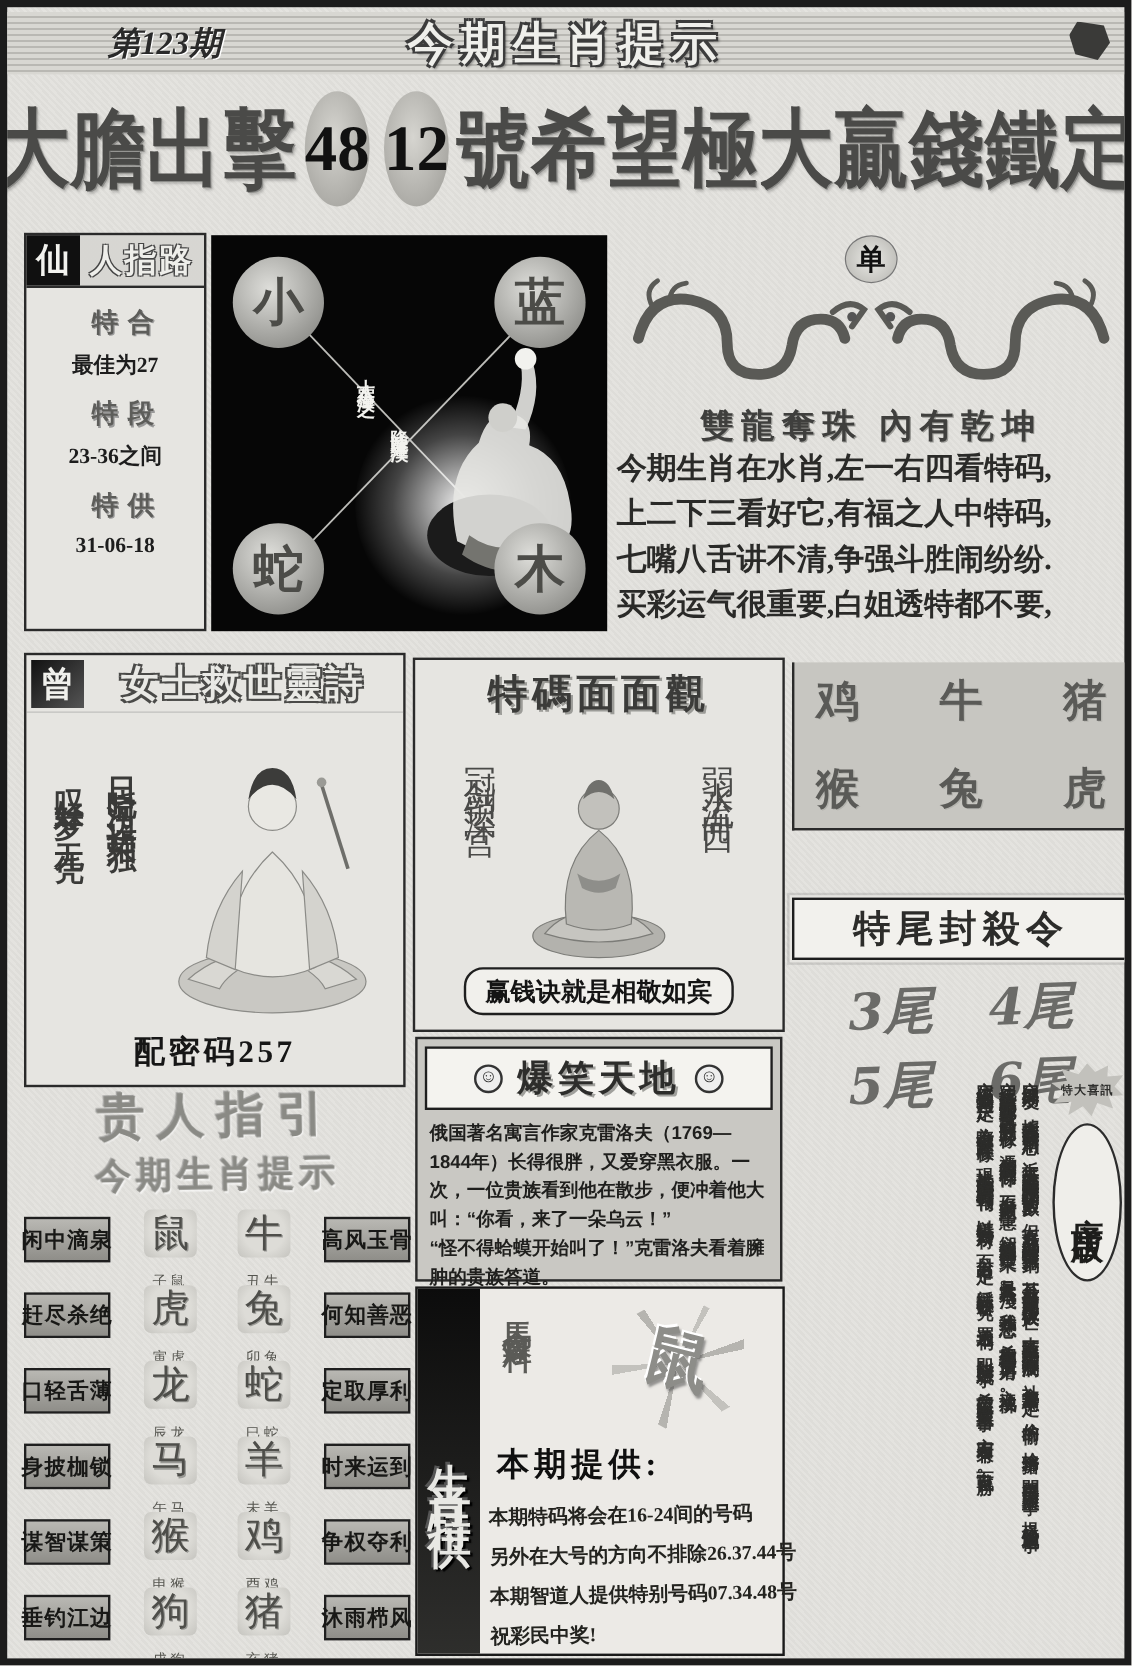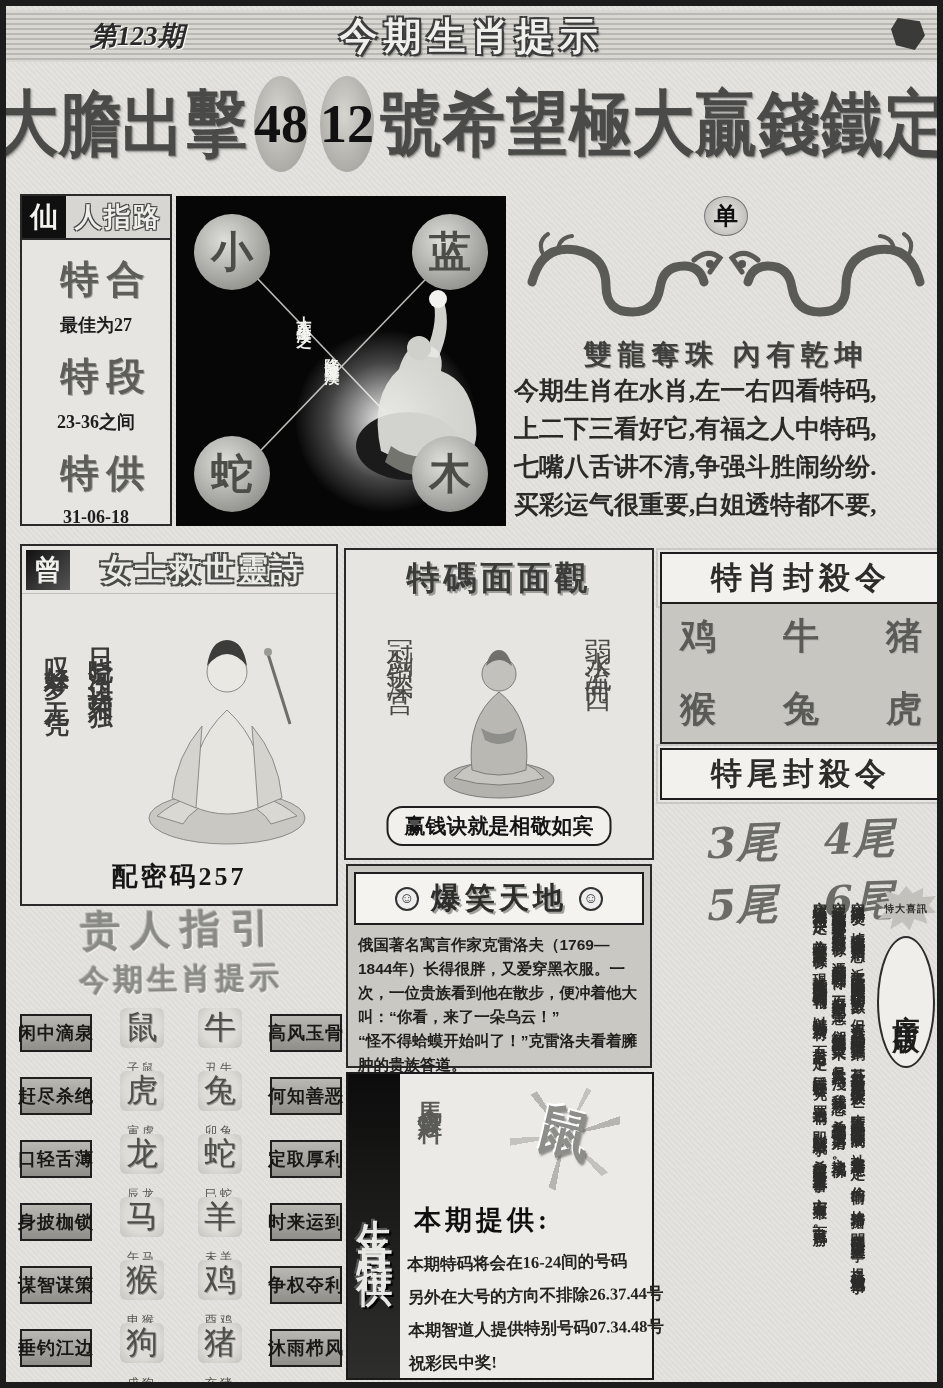--- a/index.html
+++ b/index.html
@@ -35,21 +35,21 @@
   
   .bx { position:absolute; border:2px solid #2a2a2a; background:#e6e5e1; }
 
   
   .guide { left:14px; top:188px; width:152px; height:332px; text-align:center; }
   .guide-hd { height:44px; display:flex; align-items:center;
       background:linear-gradient(90deg,#101010 0 30%, #86868228 30%); border-bottom:2px solid #2a2a2a;}
   .guide-hd .c1 { width:30%; color:#f2f2ee; font-size:28px; font-weight:bold; }
   .guide-hd .c2 { width:70%; font-size:27px; font-weight:bold; letter-spacing:2px; color:#ececе8;
       color:#eeeeea; text-shadow:-1px -1px 0 #454545,1px -1px 0 #454545,-1px 1px 0 #454545,1px 1px 0 #454545; }
-  .g-label2 { font-size:38px; font-weight:bold; color:#5d5d5a; letter-spacing:8px; margin-top:14px;
+  .g-label2 { font-size:22px; font-weight:bold; color:#5d5d5a; letter-spacing:8px; margin-top:14px;
       text-shadow:1px 1px 0 #999;padding-left:21px; }
   .g-value { font-size:18px; font-weight:bold; color:#1d1d1d; margin-top:8px; white-space:nowrap; }
 
   
   .pic { position:absolute; left:170px; top:190px; width:330px; height:330px; background:#060606; }
   .pic .glow { position:absolute; left:120px; top:130px; width:180px; height:190px; border-radius:50%;
       background:radial-gradient(circle, rgba(255,255,255,.95), rgba(255,255,255,.25) 45%, rgba(255,255,255,0) 70%); }
   .pic svg { position:absolute; left:0; top:0; }
   .corner-circle { position:absolute; width:76px; height:76px; border-radius:50%;
       background:radial-gradient(circle at 40% 35%, #dededa, #8f8f8b 80%);
@@ -286,21 +286,20 @@
       <path d="M20 146 q16 -20 45 -18 q29 -2 45 18 q-45 14 -90 0 z" fill="#c6c5c0" stroke="#7c7c78"></path>
       <path d="M38 138 q-6 -52 27 -78 q33 26 27 78 q-27 10 -54 0 z" fill="#b9b8b3" stroke="#7c7c78"></path>
       <circle cx="65" cy="42" r="17" fill="#c2c1bc" stroke="#7c7c78"></circle>
       <path d="M52 34 q13 -12 26 0 q-4 -16 -13 -16 q-9 0 -13 16 z" fill="#70706c"></path>
       <path d="M47 96 q18 12 36 0 l-4 12 q-14 8 -28 0 z" fill="#8e8e8a"></path>
     </svg>
     <div class="winpill">赢钱诀就是相敬如宾</div>
   </div>
 
   <div class="ban">
-    <div class="ban-hd">特肖封殺令</div>
     <div class="ban-panel">
       <div class="ban-row">
         <span>鸡</span>
         <span>牛</span>
         <span>猪</span>
       </div>
       <div class="ban-row">
         <span>猴</span>
         <span>兔</span>
         <span>虎</span>

